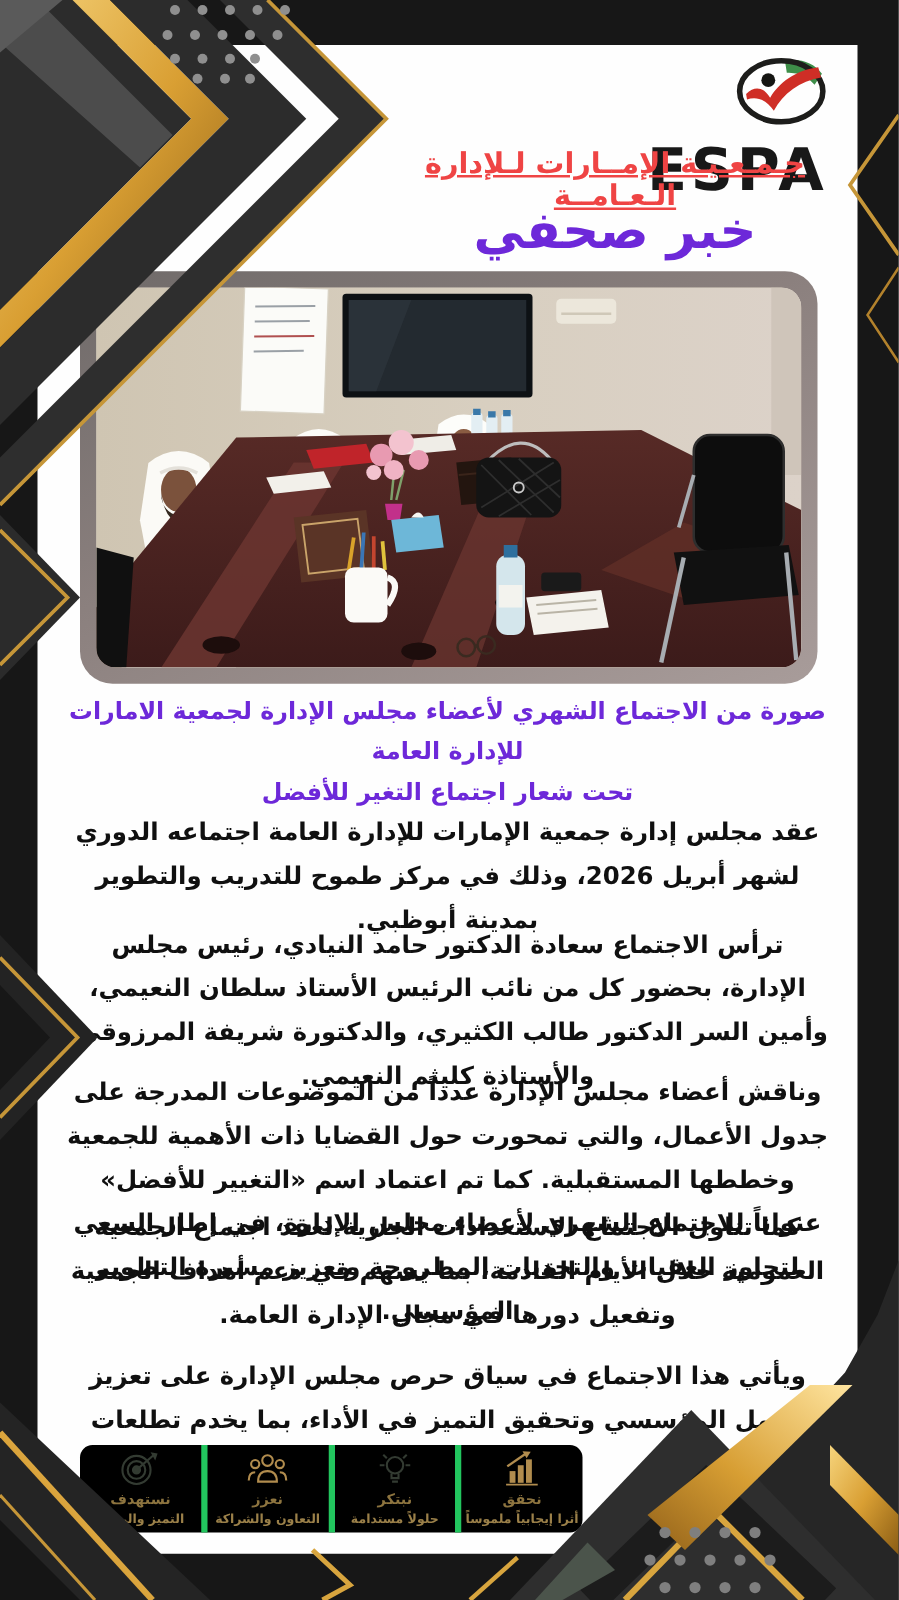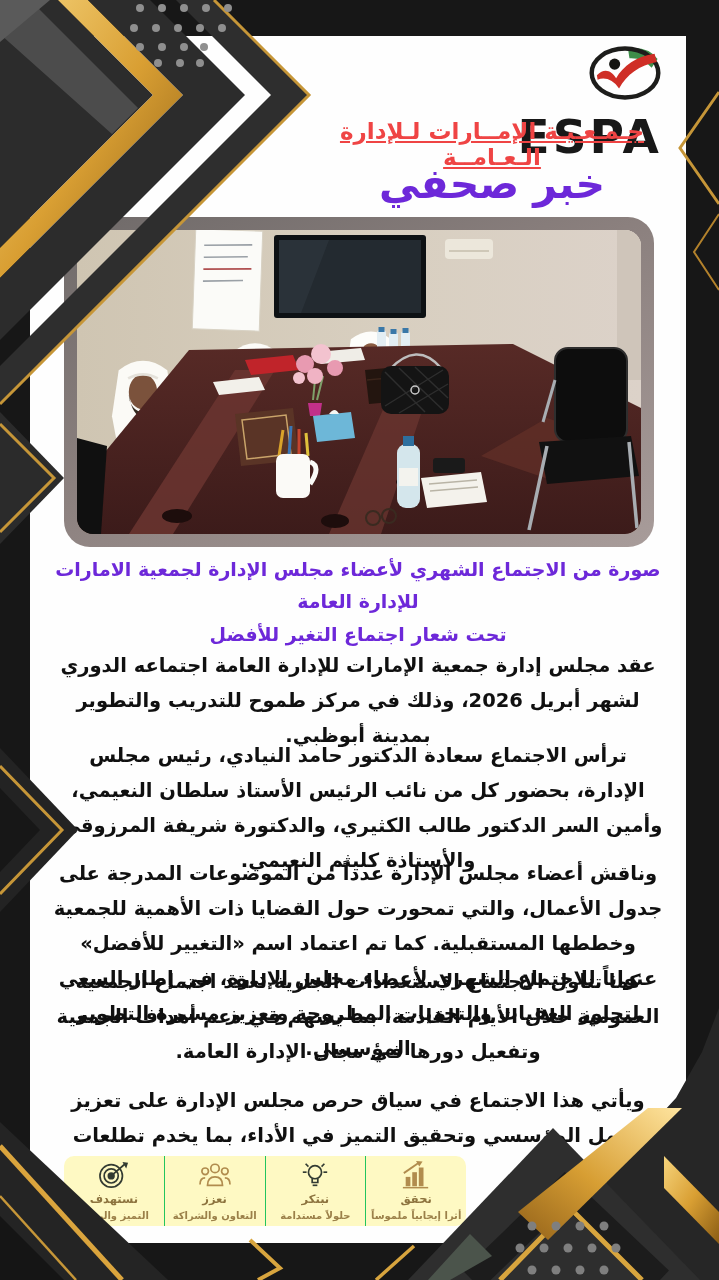--- a/index.html
+++ b/index.html
@@ -36,28 +36,28 @@
     color:#6d28d9;font-weight:700;font-size:19px;line-height:1.7;
   }
   .para{
     position:absolute;left:22px;right:22px;text-align:center;direction:rtl;
     color:#101010;font-weight:700;font-size:19.5px;line-height:1.8;
   }
   .p1{top:612px;} .p2{top:702px;} .p3{top:820px;} .p4{top:928px;} .p5{top:1047px;}
   
   .values{
     position:absolute;left:34px;top:1120px;width:402px;height:70px;
-    background:#fef9c3;border-radius:10px;
+    background:#000000;border-radius:10px;
     display:flex;align-items:stretch;
   }
   .value-item{
     flex:1 1 0;display:flex;flex-direction:column;align-items:center;justify-content:center;
     gap:3px;direction:rtl;text-align:center;padding:4px 2px;
   }
-  .value-item + .value-item{border-left:1px solid #22c55e;}
+  .value-item + .value-item{border-left:5px solid #22c55e;}
   .value-title{font-size:11.5px;font-weight:700;color:#8d743f;line-height:1.2;}
   .value-sub{font-size:10px;font-weight:700;color:#9b8049;line-height:1.25;}
   .value-icon{height:30px;display:flex;align-items:center;justify-content:center;}
   
   .deco{position:absolute;inset:0;pointer-events:none;}
 </style>
 </head>
 <body>
 
 <div class="card">

